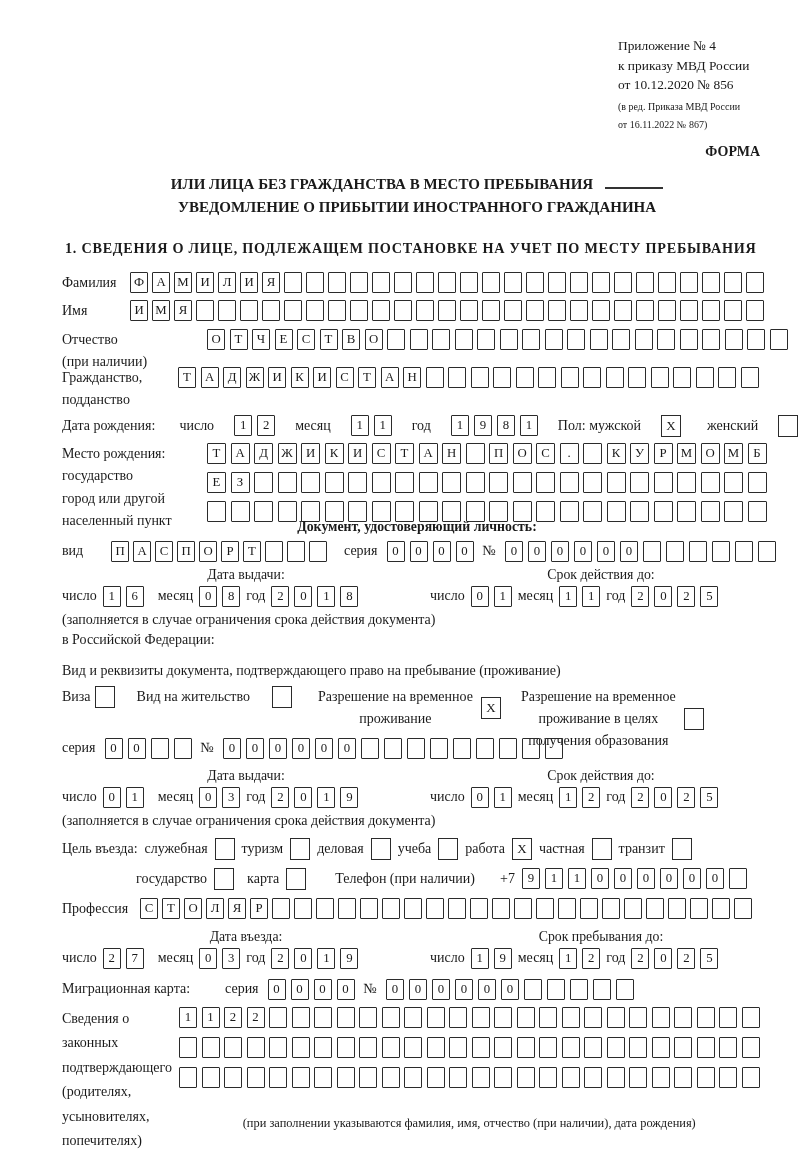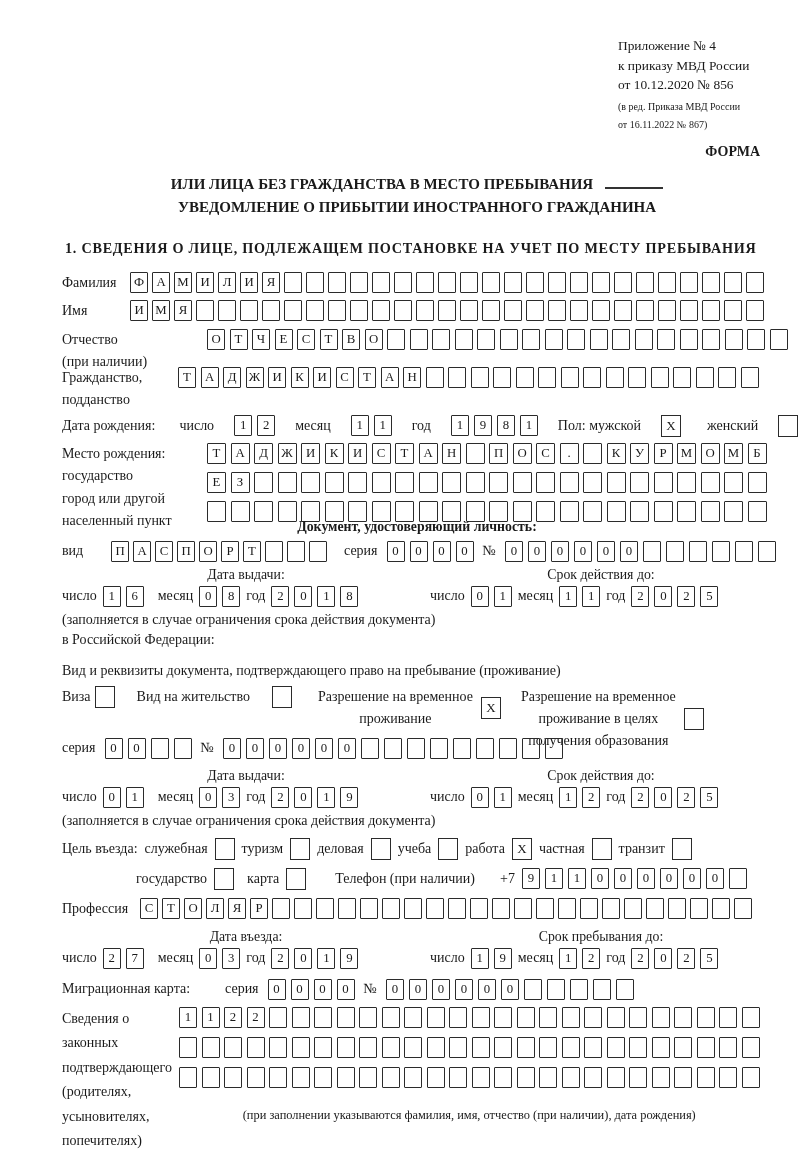--- a/index.html
+++ b/index.html
@@ -766,17 +766,17 @@
           <span class="cell"></span>
           <span class="cell"></span>
           <span class="cell"></span>
           <span class="cell"></span>
           <span class="cell"></span>
           <span class="cell"></span>
           <span class="cell"></span>
           <span class="cell"></span>
           <span class="cell"></span>
         </div>
-      <div class="rep-note" style="padding-left:0;margin-top:10px;">(при заполнении указываются фамилия, имя, отчество (при наличии), дата рождения)</div>
+      <div class="rep-note" style="padding-left:0;margin-top:18px;">(при заполнении указываются фамилия, имя, отчество (при наличии), дата рождения)</div>
     </div>
   </div>
 
 </div>
 
 </body></html>

